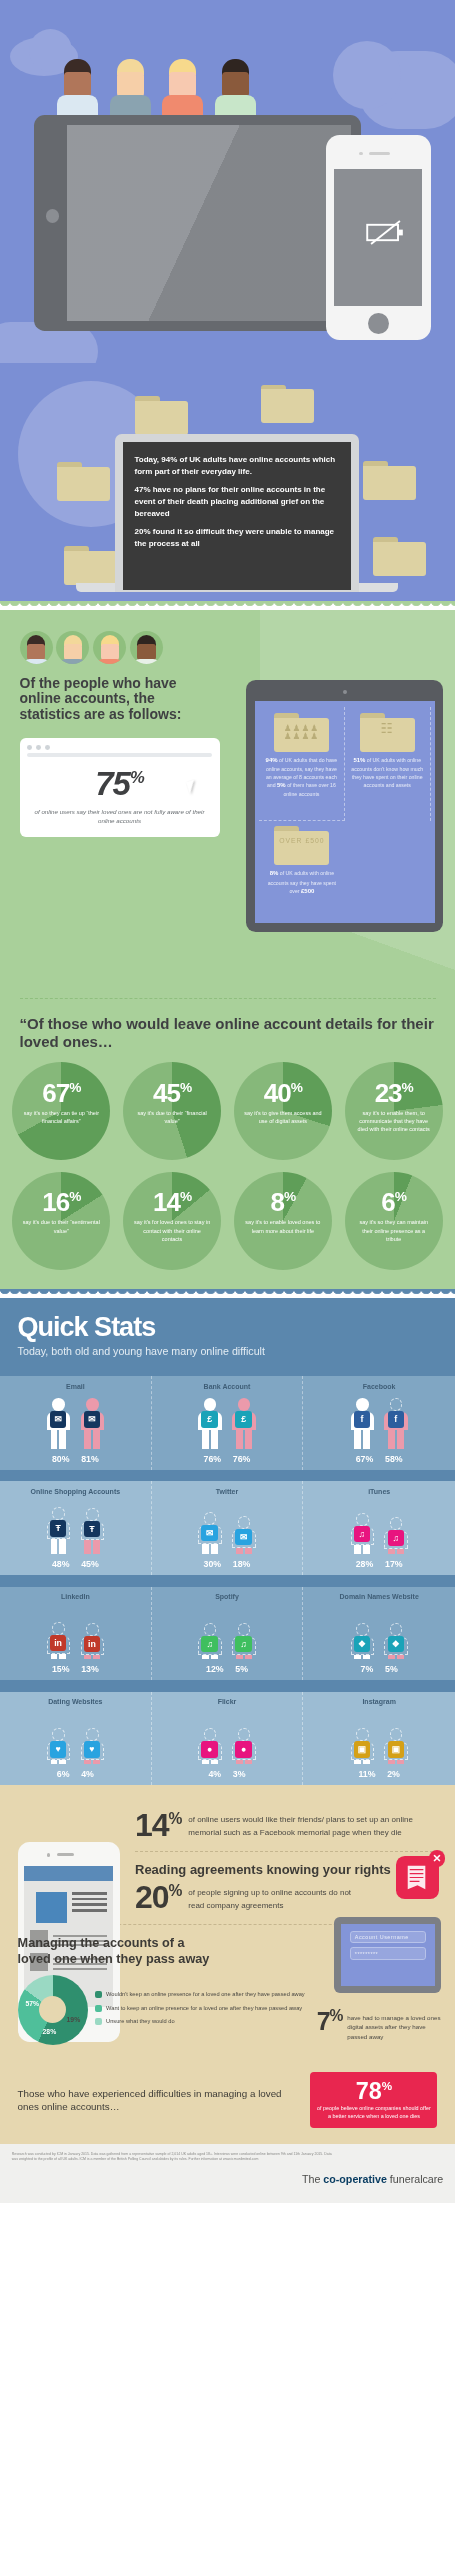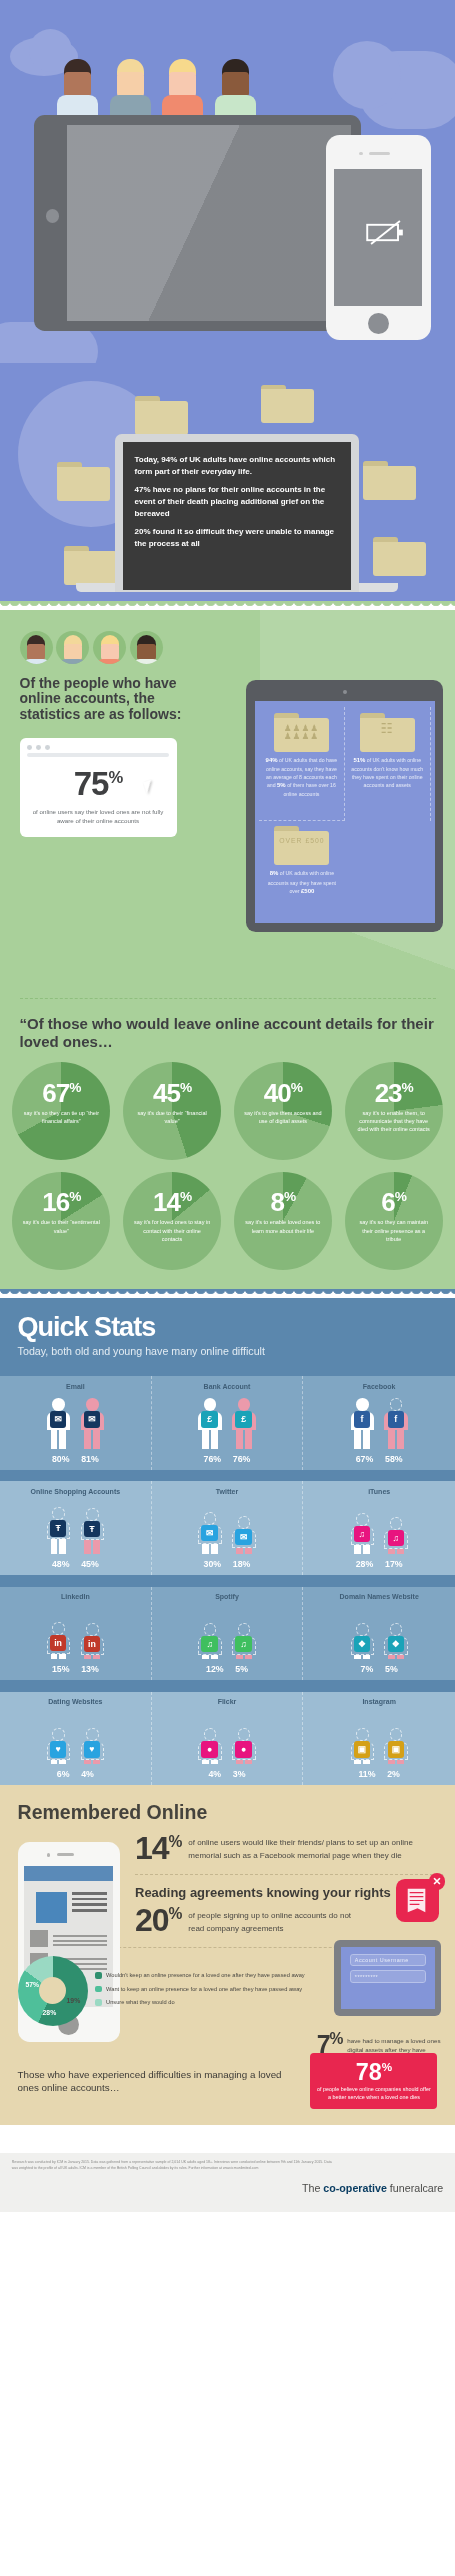--- a/index.html
+++ b/index.html
@@ -92,22 +92,22 @@
   .avatars { display:flex; gap: 3.9px; padding: 21.5px 0 0 19.5px; }
   .av { width: 33px; height: 33px; border-radius: 50%; background: #8fbf7e; position: relative; overflow: hidden; }
   .av .p-hair { width: 18.5px; height: 10.7px; margin-top: 3.9px; border-radius: 9.8px 9.8px 0 0;}
   .av .p-face { width: 18.5px; height: 16.6px; margin-top: -2px; border-radius: 2.9px; }
   .av .p-body { width: 27px; height: 15.6px; margin: -1px auto 0; border-radius: 6.8px 6.8px 0 0;}
   .green-head {
     padding: 11.7px 0 0 19.5px; font-size: 14px; font-weight: bold;
     color: #3f4042; line-height: 1.12; width: 205px;
   }
   .browser {
-    margin: 15.6px 0 0 19.5px; width: 157px; background: #fff;
-    border-radius: 5.9px; padding: 0 0 11.7px 0; position: relative; z-index:3;
+    margin: 15.6px 0 0 19.5px; width: 200px; background: #fff;
+    border-radius: 5.9px; padding: 0 0 11.7px 0; position: relative; z-index:3;font-style:italic;
   }
   .browser-bar { display:flex; gap:3.9px; padding: 6.8px 7.8px 2.9px; }
   .dot { width: 4.9px; height: 4.9px; border-radius: 50%; background: #cfd4d8;}
   .browser-line { height:3.9px; background:#e6e9ec; border-radius:2px; margin: 0 7.8px 0 7.8px; }
   .pct75 { font-size: 33px; font-weight: bold; color: #3f4042; text-align:center; margin-top: 7.8px; letter-spacing:-1px;}
   .pct75 sup { font-size: 16.6px; }
   .browser-cap { font-size: 6.2px; color: #6a6f73; text-align:center; line-height:1.5; padding: 3.9px 11.7px 0; }
   .cursor { position:absolute; right: 23.4px; top: 43px; width:0;height:0;
     border-left: 8.8px solid #fff; border-bottom: 12.7px solid transparent; transform: rotate(-18deg);
     filter: drop-shadow(1px 1px 1px rgba(0,0,0,.25)); }
@@ -220,21 +220,21 @@
      font-size:5.4px;color:#e8ecf8; display:flex;align-items:center;padding-left:3.9px; letter-spacing:0.5px;}
   .mg-7 { position:absolute; right:13.7px; display:flex; align-items:flex-start; gap:4.9px;}
 
   .closing { background:#e6d7b0; padding: 13.7px 17.6px 15.6px; display:flex; gap:9.8px; align-items:center; }
   .closing-txt { font-size: 9.8px; color:#3d3b37; line-height:1.35; flex:1;}
   .closing-card { width: 127px; background:#e8264f; border-radius:3.9px; padding: 7.8px 5.9px; text-align:center; position:relative;}
   .closing-card .n { font-size: 23.4px;font-weight:bold;color:#fff;line-height:1;}
   .closing-card .n sup { font-size:11.7px;}
   .closing-card .t { font-size:5.4px;color:#fff;line-height:1.4;margin-top:2px;}
 
-  .footer { background:#f0f0ee; padding: 7.8px 11.7px 9.8px; position:relative; min-height: 59px; margin-top: 28px;}
+  .footer { background:#f0f0ee; padding: 7.8px 11.7px 9.8px; position:relative; min-height: 59px;}
   .foot-src { font-size: 3.5px; color:#8a8a88; line-height:1.6; width: 322px;}
   .foot-brand { position:absolute; right: 11.7px; bottom: 17.6px; font-size: 10.7px; color:#4c4c4a;}
   .foot-brand b { color:#0a3d62; }
 </style>
 </head>
 <body>
 
 <div class="page">
 
   <div class="hero">
@@ -814,21 +814,20 @@
             <div class="qs-vals">
               <span>11%</span>
               <span>2%</span>
             </div>
           </div>
         </div>
       </div>
   </div>
 
   <div class="ro">
-    <div class="ro-title">Remembered Online</div>
 
     <div class="ro-phone">
       <div class="ro-ph-cam"></div>
       <div class="ro-ph-spk"></div>
       <div class="ro-ph-screen">
         <div class="ro-ph-bar"></div>
         <div style="display:flex;gap:4.9px;padding:4.9px 5.9px">
           <div class="ro-ph-av"></div>
           <div style="flex:1;padding-top:2.9px">
             <div class="ro-line"></div>
@@ -875,20 +874,21 @@
       <div class="x-mark" style="top:-2px">✕</div>
       <div class="ro-stat" style="padding-top:5.9px">
         <div class="big-num"><span>20</span><sup>%</sup></div>
         <div class="ro-txt" style="max-width:166px">of people signing up to online accounts do not read company agreements</div>
       </div>
     </div>
 
     <div class="ro-sep2"></div>
 
     <div style="position:relative">
+      <div class="mg-title">Managing the accounts of a loved one when they pass away</div>
       <div class="mg-tablet" style="top:-7.8px">
         <div class="mg-tab-sc">
           <div class="mg-field">Account Username</div>
           <div class="mg-field">*********</div>
         </div>
       </div>
       <div class="donut-wrap">
         <div class="donut" style="background:conic-gradient(#2f8f6e 0% 57%, #4fbf9a 57% 85%, #9ad9c3 85% 100%)">
           <div class="dn-lab" style="left:7.8px;top:25px">57%</div>
           <div class="dn-lab" style="left:25px;top:53px">28%</div>

